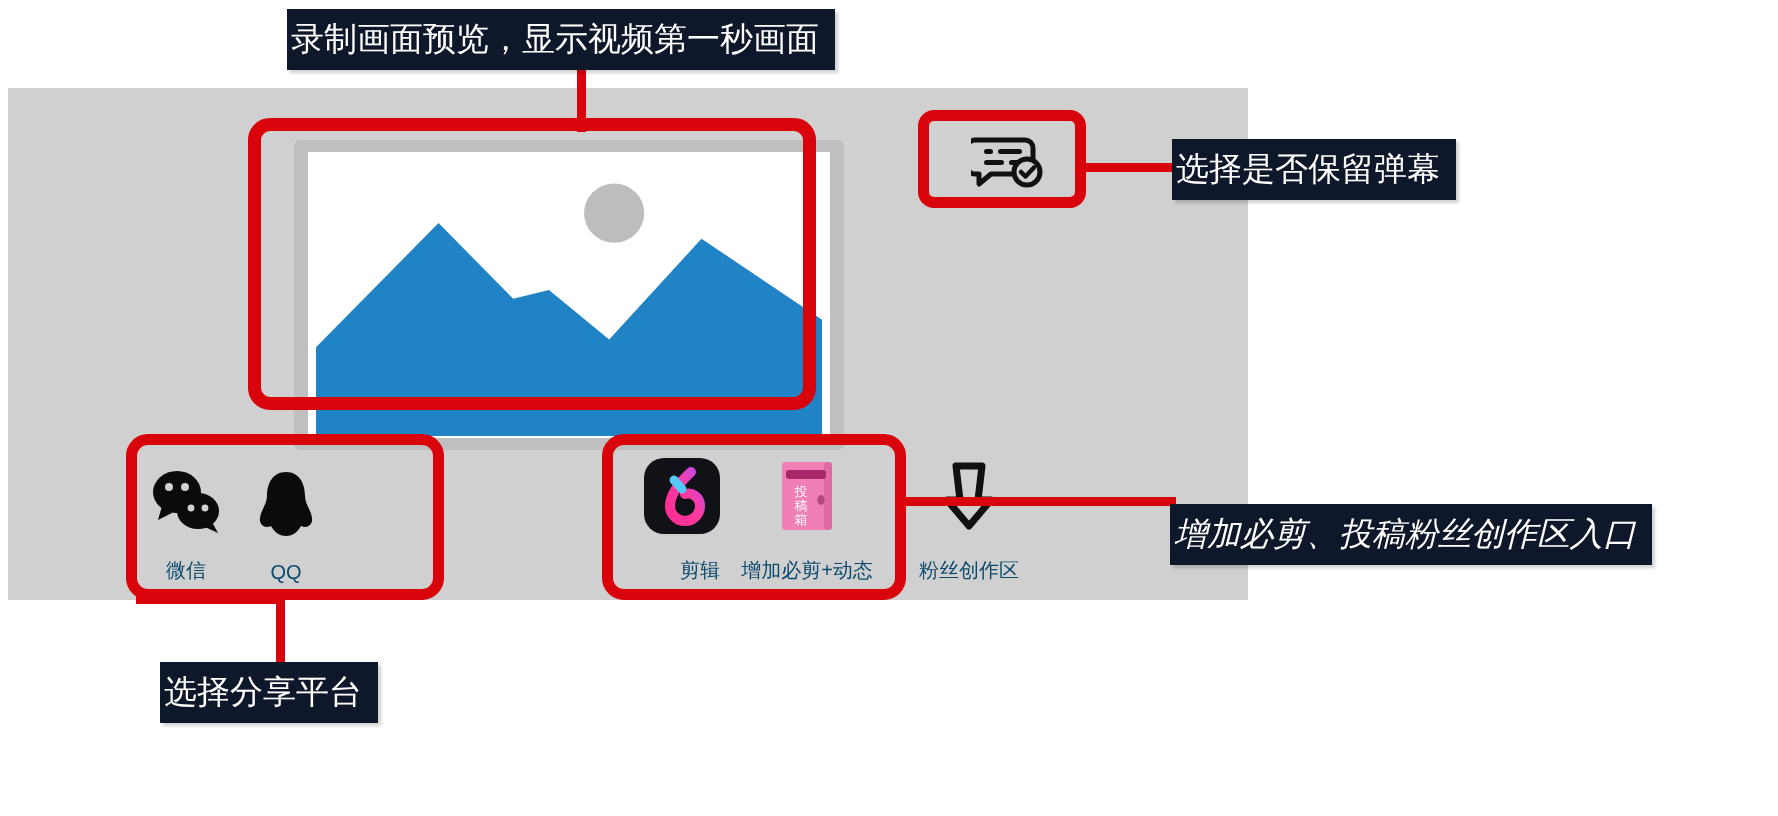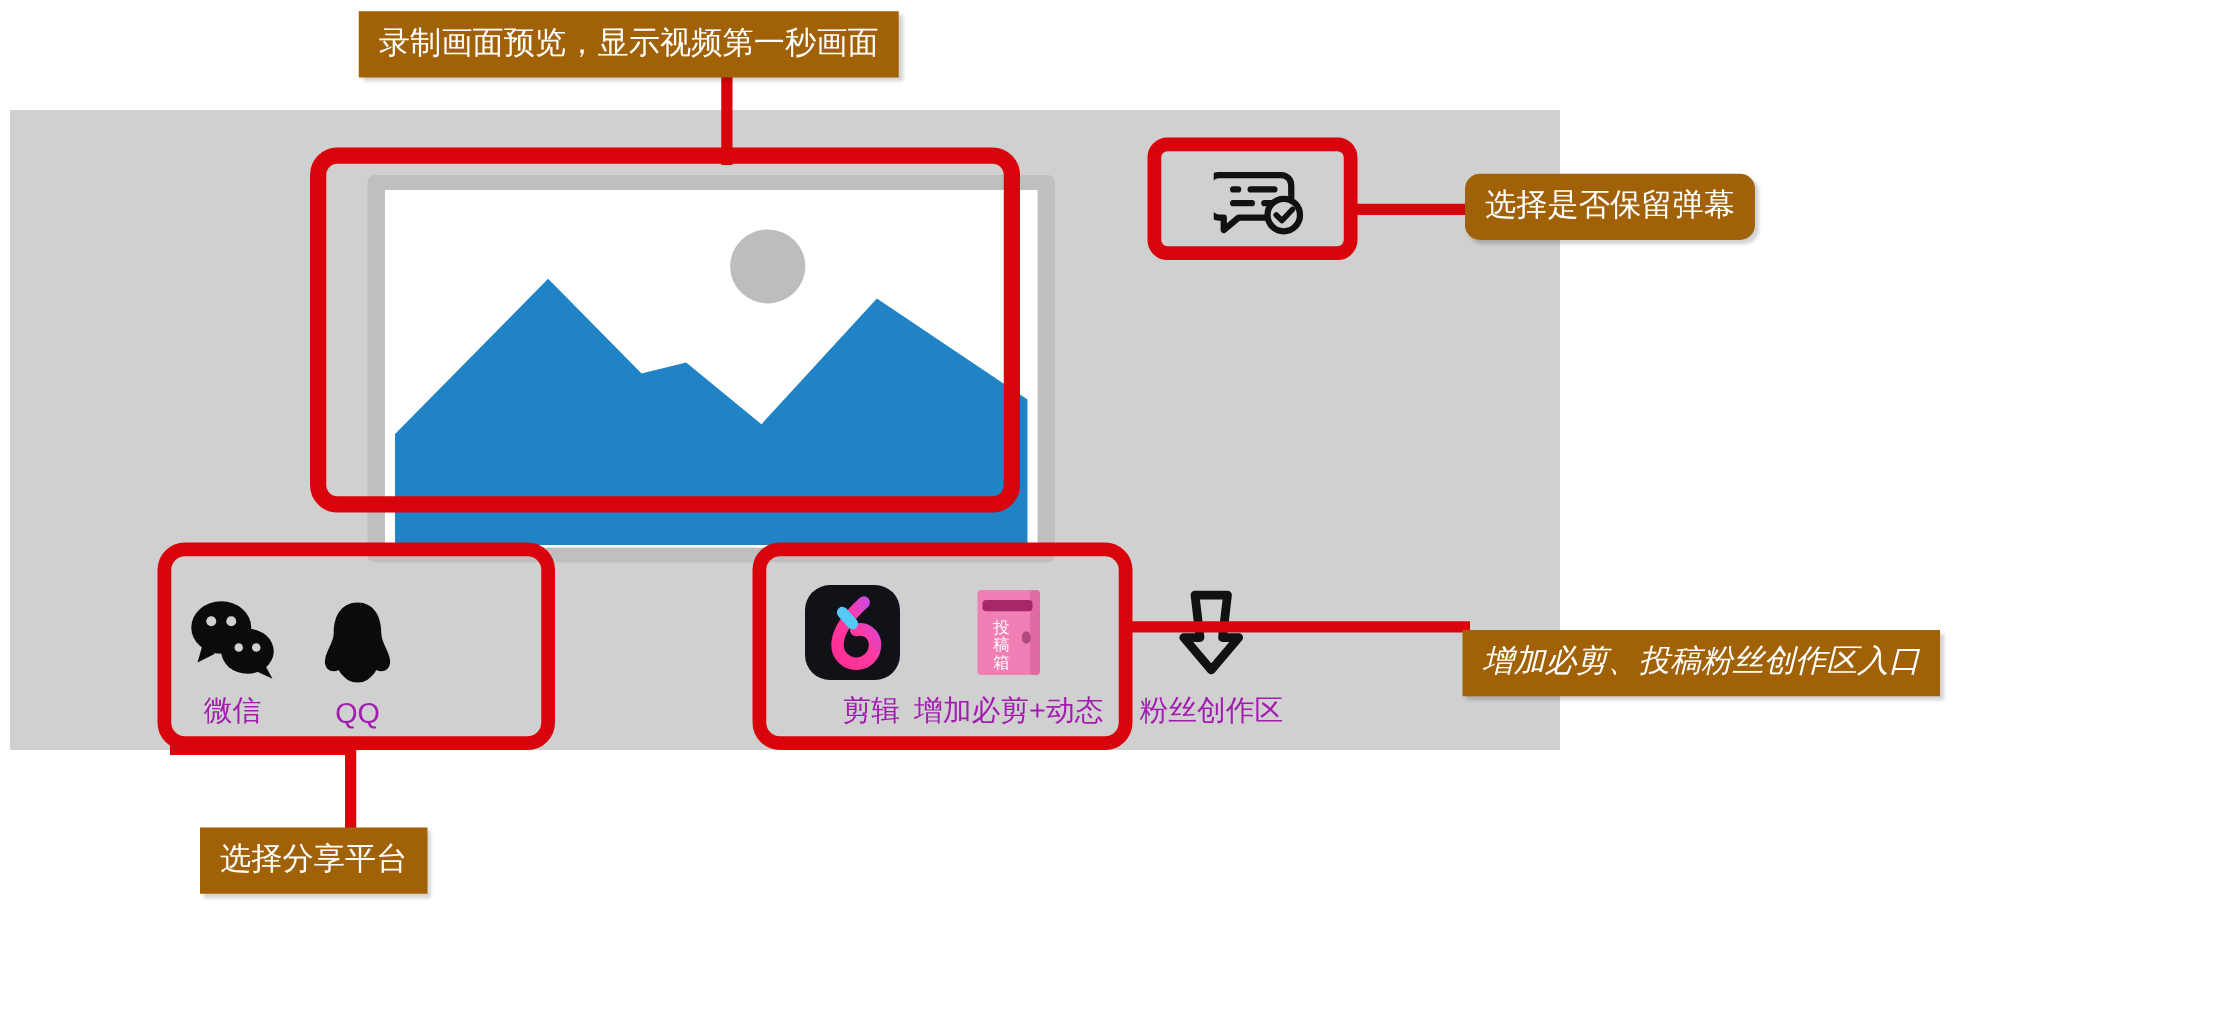--- a/index.html
+++ b/index.html
@@ -46,21 +46,21 @@
   #action-row{left:610px;}
 
   .icon-cell{
     display:flex;flex-direction:column;align-items:center;
     width:100px;
   }
   .icon-cell .glyph{
     height:78px;display:flex;align-items:flex-end;justify-content:center;
   }
   .icon-cell .caption{
-    margin-top:9px;font-size:23px;color:#a21caf;white-space:nowrap;
+    margin-top:23px;font-size:20px;color:#0c4a6e;white-space:nowrap;
     font-family:"Liberation Sans","DejaVu Sans",sans-serif;
   }
   #action-row .icon-cell{width:auto;padding:0 6px;}
   #action-row .icon-cell:nth-child(1){width:96px;align-items:flex-end;}
   #action-row .icon-cell:nth-child(2){width:150px;}
   #action-row .icon-cell:nth-child(3){width:150px;}
 
   
   .hl{
     position:absolute;border:13px solid #d9030b;border-radius:22px;
@@ -70,31 +70,31 @@
   #hl-danmaku{left:918px;top:110px;width:168px;height:98px;border-width:11px;border-radius:16px;}
   #hl-share{left:126px;top:434px;width:318px;height:166px;border-width:11px;}
   #hl-action{left:602px;top:434px;width:304px;height:166px;border-width:11px;}
 
   
   .lead{position:absolute;background:#d9030b;}
 
   
   .callout{
     position:absolute;
-    background:#a16207;
+    background:#0f172a;
     color:#ffffff;
-    font-size:25px;
+    font-size:33px;
     line-height:1;
-    padding:13px 16px 15px 16px;
+    padding:13px 16px 15px 4px;
     white-space:nowrap;
     box-shadow:3px 3px 3px rgba(0,0,0,.18);
     font-family:"Liberation Sans","DejaVu Sans",sans-serif;
   }
   #callout-preview{left:287px;top:9px;}
-  #callout-danmaku{left:1172px;top:139px;border-radius:12px;}
+  #callout-danmaku{left:1172px;top:139px;}
   #callout-entry{left:1170px;top:504px;font-style:italic;}
   #callout-share{left:160px;top:662px;}
 </style>
 </head>
 <body>
 
 <div id="app-panel">
 
   <div id="preview-outer">
     <div id="preview-inner">

